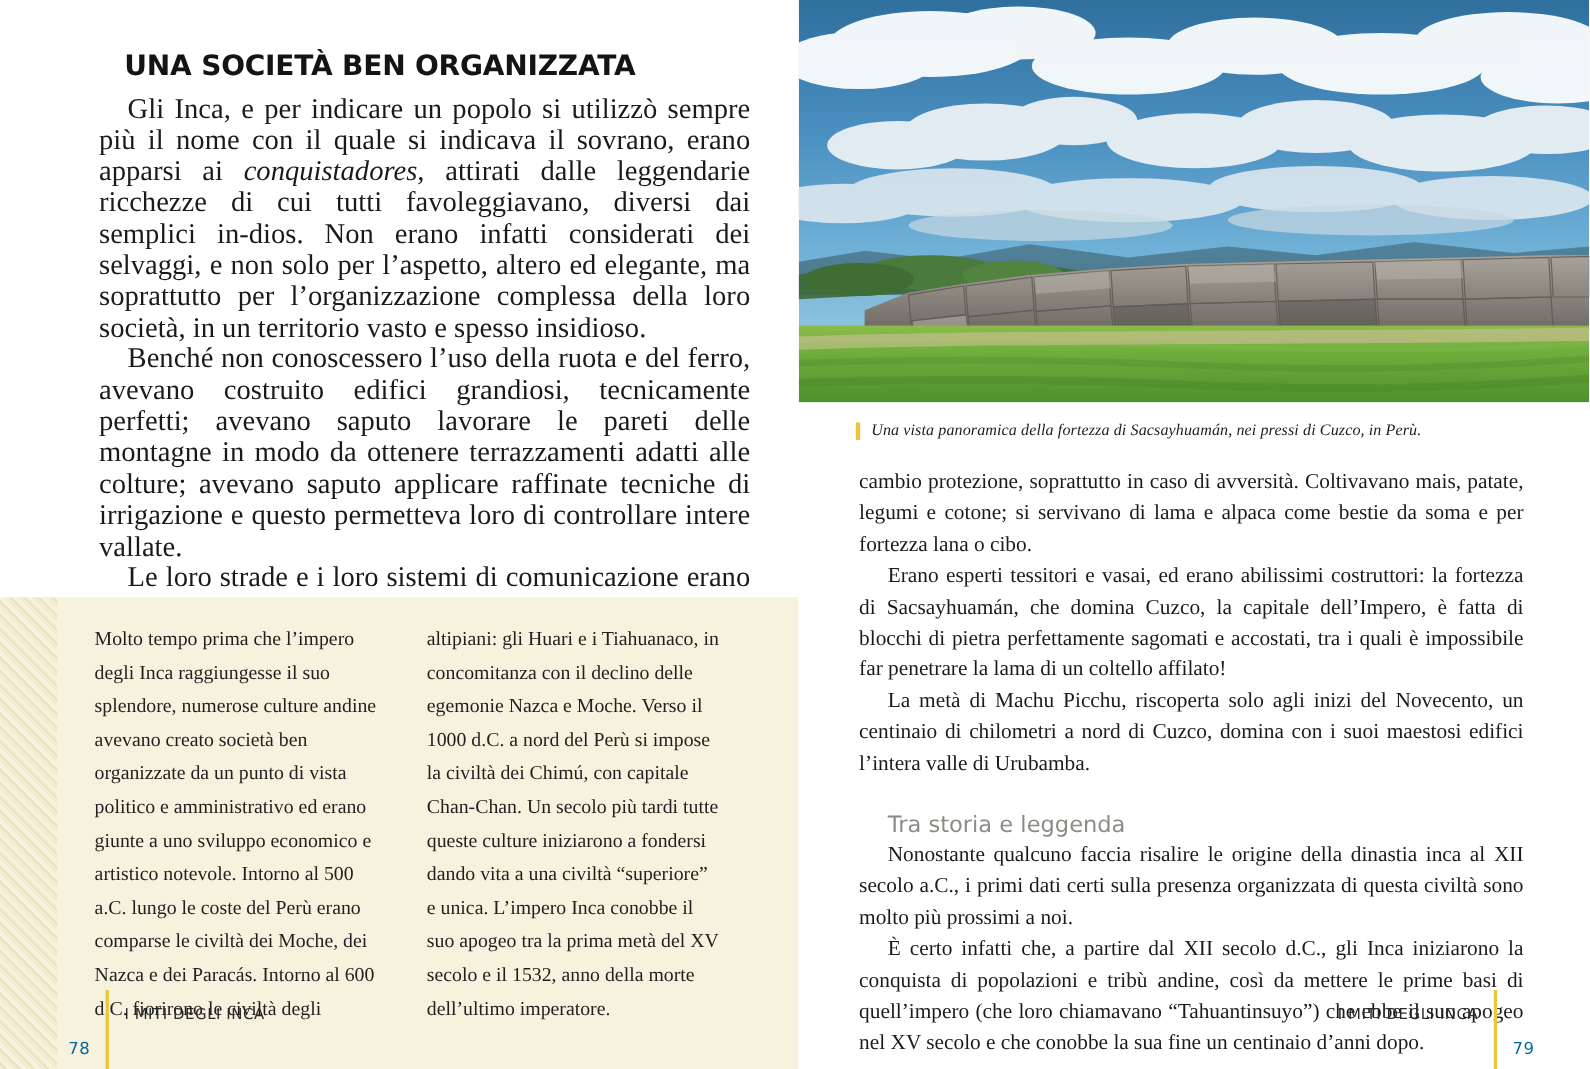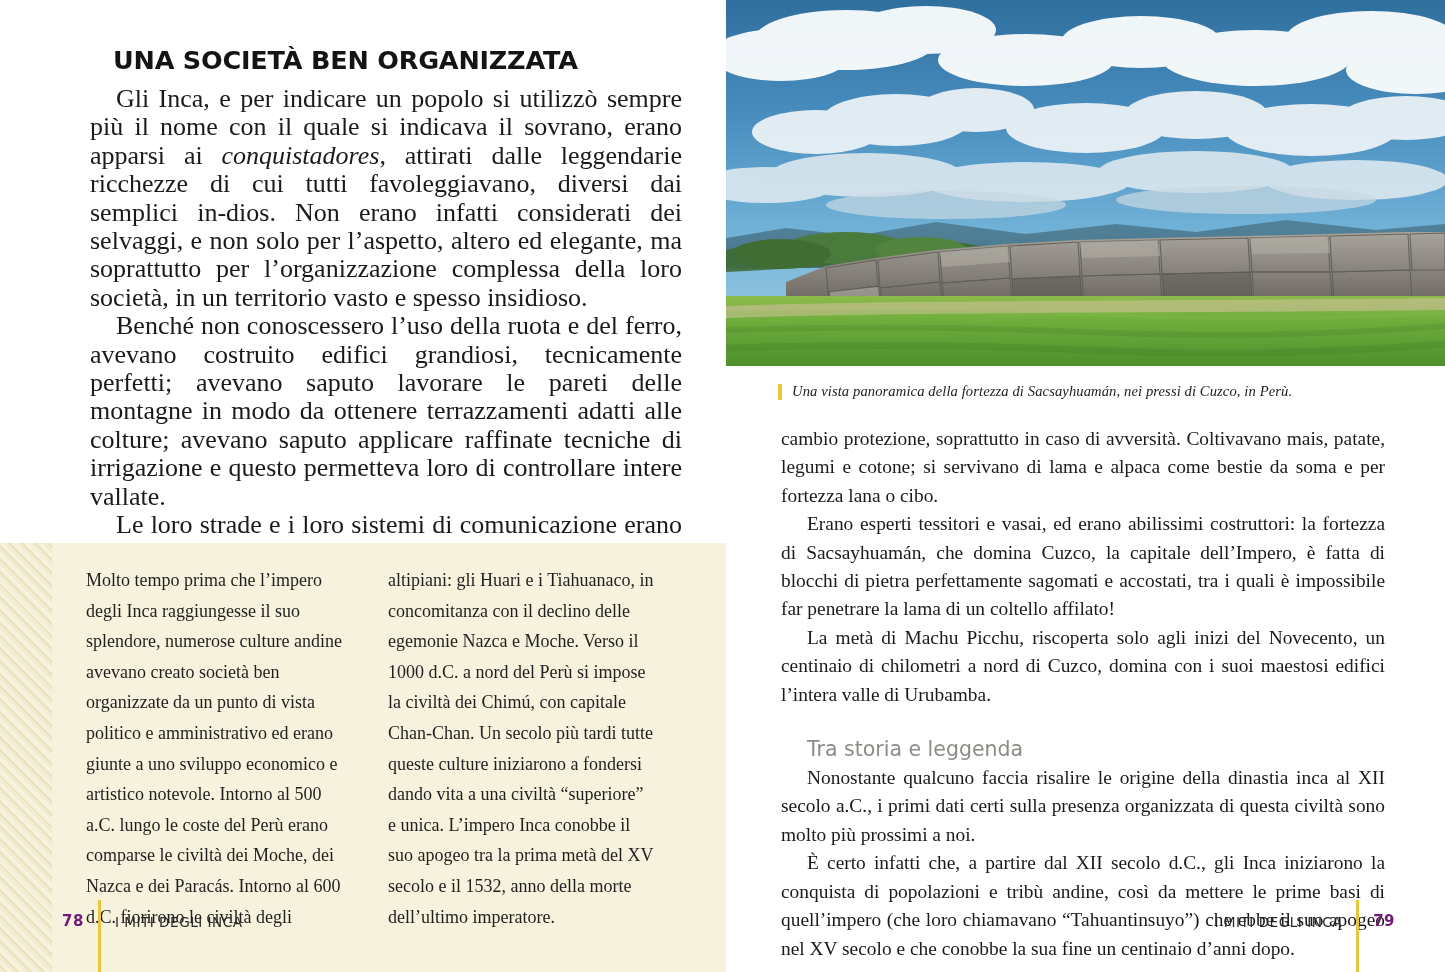--- a/index.html
+++ b/index.html
@@ -129,23 +129,24 @@
   .footer-left {
     left: 62px;
     width: 400px;
   }
   .footer-right {
     right: 50px;
     width: 400px;
     justify-content: flex-end;
   }
   .folio {
-    font-weight: bold;
+    font-weight: normal;
     font-size: 15px;
-    color: #701a75;
+    color: #0369a1;
+    margin-top: 32px;
   }
   .footer-rule {
     width: 3px;
     background: #e8c73c;
     align-self: stretch;
     margin: -12px 14px 0 14px;
     min-height: 72px;
   }
   .footer-title { line-height: 18px; padding-top: 1px; }
 

